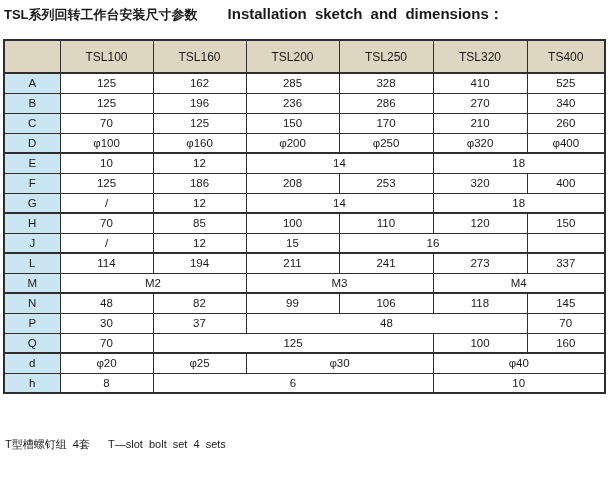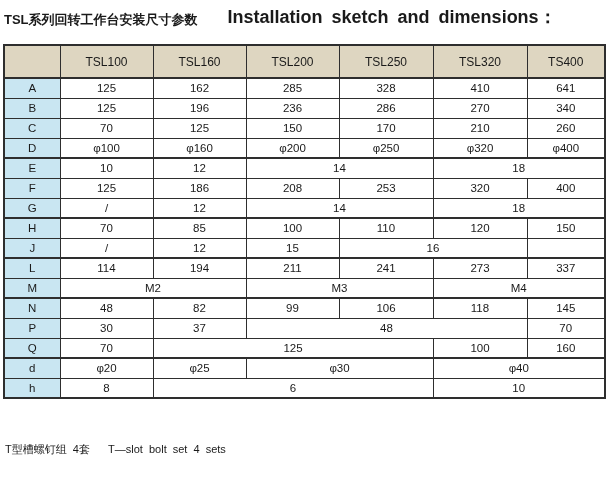--- a/index.html
+++ b/index.html
@@ -14,21 +14,21 @@
     font-family:"Liberation Sans","DejaVu Sans",sans-serif;
     color:var(--text);
     overflow:hidden;
   }
   .page{padding:3px 2px 0 3px;}
   .title-row{
     display:flex;align-items:flex-end;gap:16px;
     font-weight:bold;font-size:13px;margin:2px 0 0 1px;
     white-space:nowrap;
   }
-  .title-en{word-spacing:4px;font-size:18px;padding-left:14px;}
+  .title-en{word-spacing:4px;font-size:15px;padding-left:14px;}
   table{
     border-collapse:collapse;table-layout:fixed;
     margin-top:15px;
     border:2px solid var(--border);
     padding-left:47px;
   }
   col.c0{width:56px;}
   col.c1,col.c2,col.c3{width:93px;}
   col.c4,col.c5{width:94px;}
   col.c6{width:78px;}
@@ -83,21 +83,21 @@
         </tr>
       </thead>
     <tbody>
         <tr>
           <th>A</th>
           <td>125</td>
           <td>162</td>
           <td>285</td>
           <td>328</td>
           <td>410</td>
-          <td>641</td>
+          <td>525</td>
         </tr>
         <tr>
           <th>B</th>
           <td>125</td>
           <td>196</td>
           <td>236</td>
           <td>286</td>
           <td>270</td>
           <td>340</td>
         </tr>

